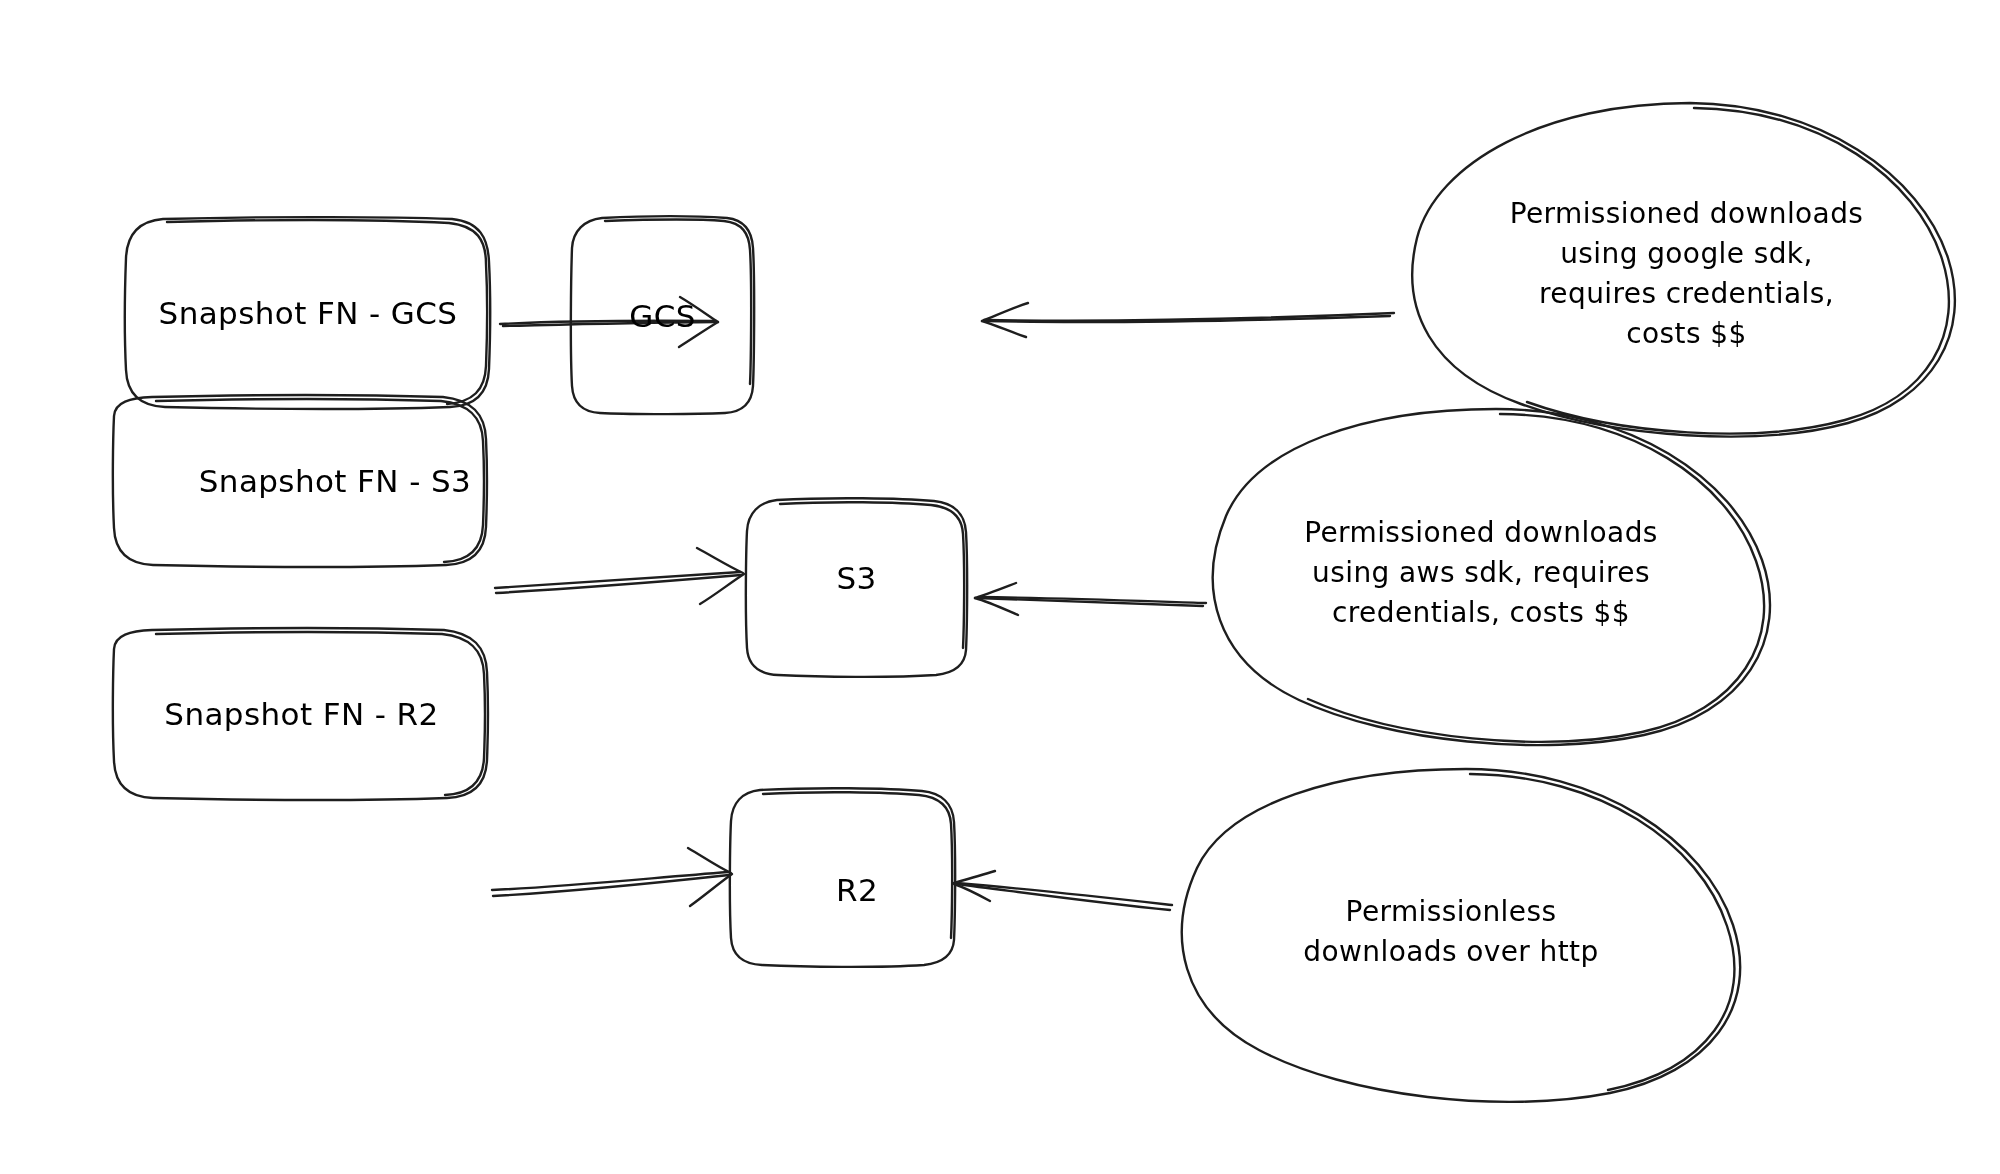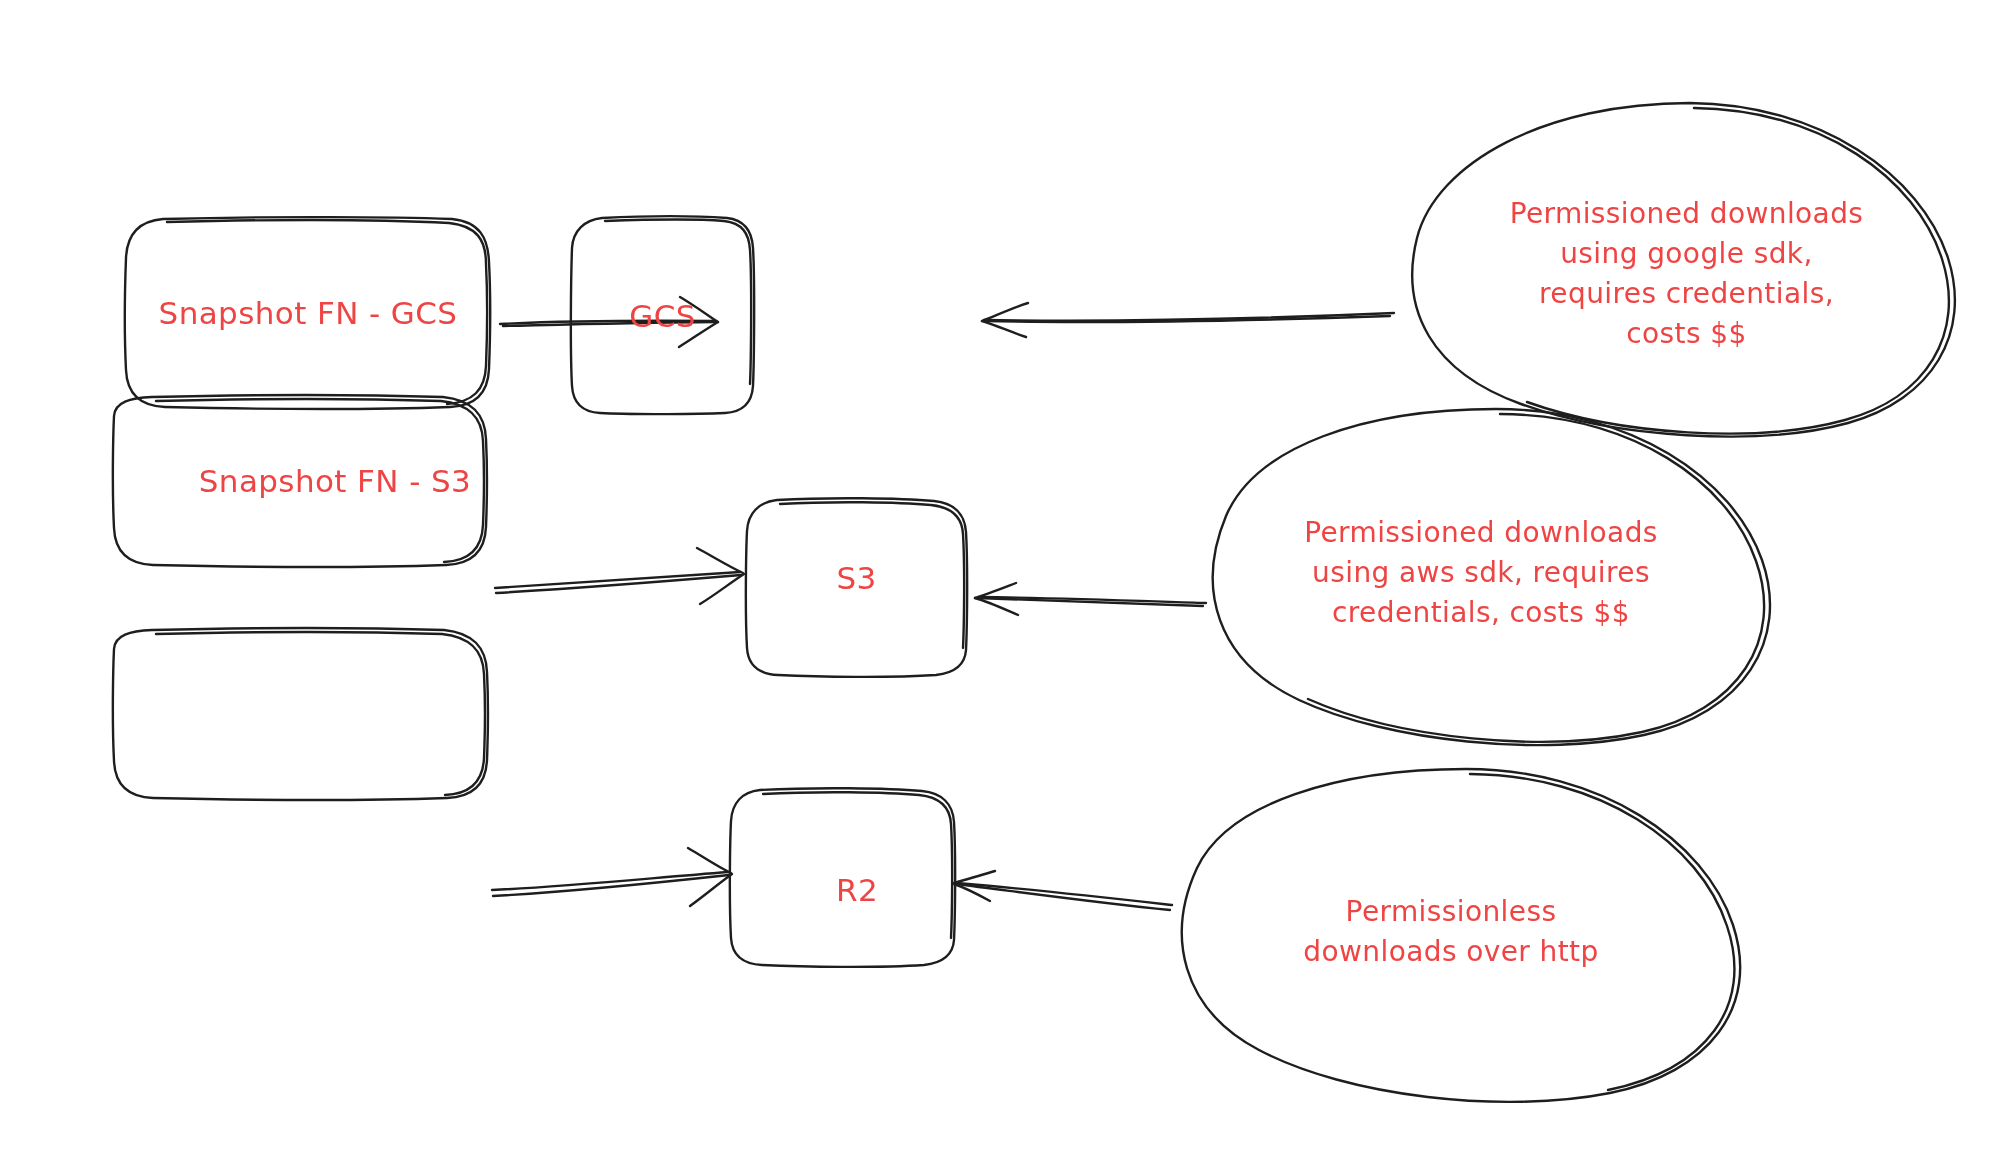--- a/index.html
+++ b/index.html
@@ -26,21 +26,21 @@
     width: 2000px;
     height: 1174px;
   }
   .node-label,
   .bubble-label {
     position: absolute;
     display: flex;
     align-items: center;
     justify-content: center;
     text-align: center;
-    color: #ef4444;
+    color: #000000;
     font-family: "DejaVu Sans", sans-serif;
     letter-spacing: 0.4px;
     white-space: pre-line;
     pointer-events: none;
   }
   .node-label {
     font-size: 31px;
     line-height: 34px;
   }
   .bubble-label {
@@ -199,20 +199,21 @@
 
   <div class="shape-hit" style="left:745px;top:498px;width:223px;height:180px;"></div>
   <div class="node-label" style="left:745px;top:498px;width:223px;height:160px;border-radius:21px;">S3</div>
 
   <div class="shape-hit" style="left:1196px;top:407px;width:570px;height:332px;"></div>
   <div class="bubble-label" style="left:1196px;top:407px;width:570px;height:332px;">Permissioned downloads
 using aws sdk, requires
 credentials, costs $$</div>
 
   <div class="shape-hit" style="left:114px;top:628px;width:375px;height:172px;"></div>
+  <div class="node-label" style="left:114px;top:628px;width:375px;height:172px;">Snapshot FN - R2</div>
 
   <div class="shape-hit" style="left:729px;top:788px;width:227px;height:180px;"></div>
   <div class="node-label" style="left:729px;top:788px;width:256px;height:180px;margin-top:12px;">R2</div>
 
   <div class="shape-hit" style="left:1166px;top:767px;width:570px;height:330px;"></div>
   <div class="bubble-label" style="left:1166px;top:767px;width:570px;height:330px;">Permissionless
 downloads over http</div>
 
 </div>
 

